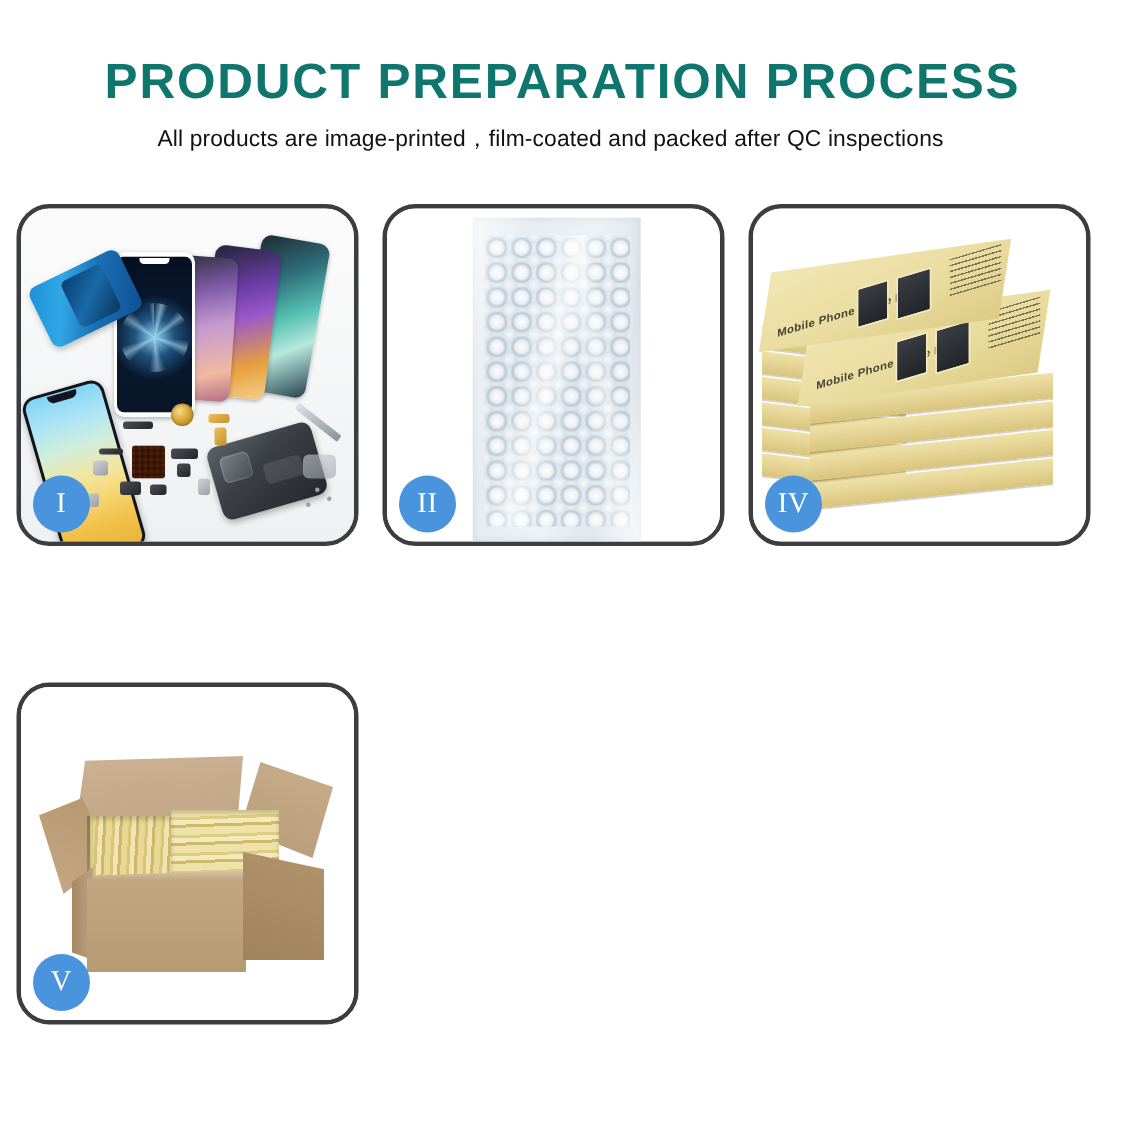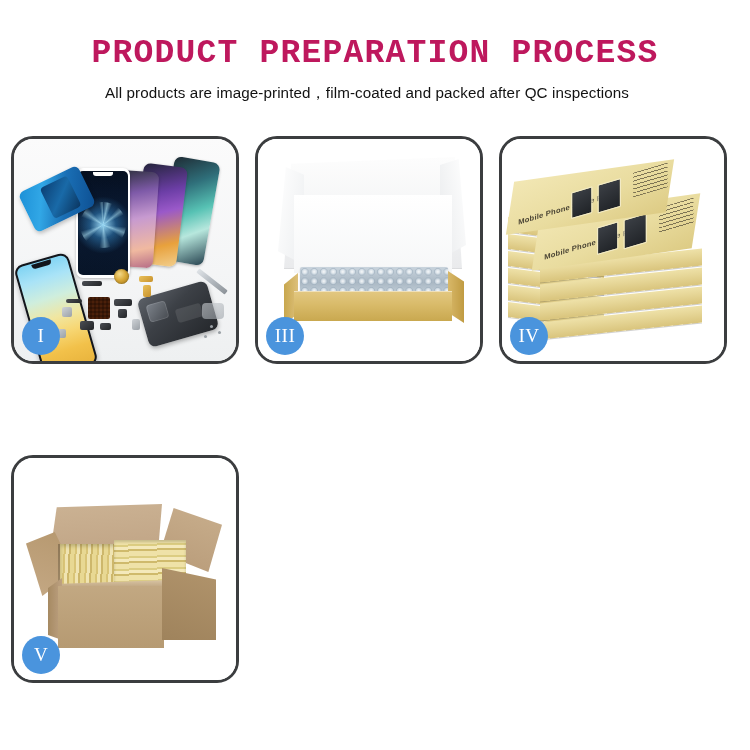--- a/index.html
+++ b/index.html
@@ -24,25 +24,25 @@
 
   
   .header {
     position: absolute;
     top: 34px;
     left: 0;
     width: 750px;
     text-align: center;
   }
   .page-title {
-    font-family: Liberation Mono, monospace;
+    font-family: Liberation Sans, sans-serif;
     font-size: 33px;
     font-weight: 700;
     letter-spacing: 1.2px;
-    color: #be185d;
+    color: #0f766e;
     line-height: 40px;
     margin: 0;
     white-space: nowrap;
   }
   .page-subtitle {
     font-family: "Liberation Sans", sans-serif;
     font-size: 15.2px;
     font-weight: 400;
     letter-spacing: 0.1px;
     color: #121212;
@@ -506,35 +506,31 @@
         <div class="part light" style="left:40px;top:190px;width:12px;height:9px;border-radius:2px;"></div>
         <div class="part screwdriver" style="left:180px;top:140px;width:36px;height:5px;transform:rotate(38deg);"></div>
         <div class="part light" style="left:188px;top:164px;width:22px;height:16px;border-radius:4px;opacity:.6;"></div>
         <div class="screw" style="left:196px;top:186px;"></div>
         <div class="screw" style="left:204px;top:192px;"></div>
         <div class="screw" style="left:190px;top:196px;"></div>
       </div>
       <div class="badge">I</div>
     </div>
 
-
     <div class="panel">
       <div class="panel-photo">
-        <div class="p3-bg"></div>
-        <div class="p3-lid-back"></div>
-        <div class="p3-lid-flapL"></div>
-        <div class="p3-lid-flapR"></div>
-        <div class="p3-inner-white"></div>
-        <div class="p3-bubble"></div>
-        <div class="p3-side-l"></div>
-        <div class="p3-side-r"></div>
-        <div class="p3-front"></div>
+        <div class="p2-bg"></div>
+        <div class="bubble-sheet">
+          <div class="bubble-inner"></div>
+        </div>
+        <div class="bubble-sheen"></div>
       </div>
-      <div class="badge">III</div>
+      <div class="badge">II</div>
     </div>
+
 
     <div class="panel">
       <div class="panel-photo">
         <div class="p4-bg"></div>
         <div class="stack">
 
           <div class="kbox" style="left:6px;top:84px;width:96px;height:15px;transform:skewY(7deg);"></div>
           <div class="kbox" style="left:6px;top:101px;width:96px;height:15px;transform:skewY(7deg);"></div>
           <div class="kbox" style="left:6px;top:118px;width:96px;height:15px;transform:skewY(7deg);"></div>
           <div class="kbox" style="left:6px;top:135px;width:96px;height:15px;transform:skewY(7deg);"></div>

